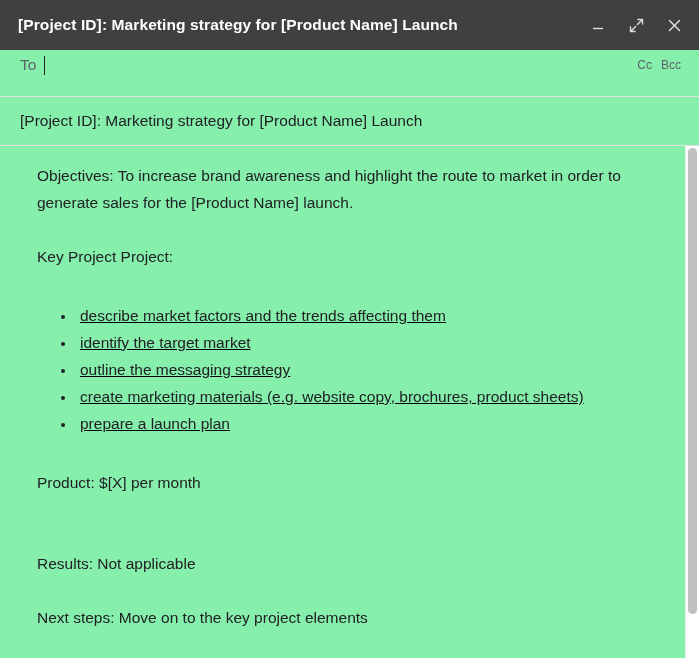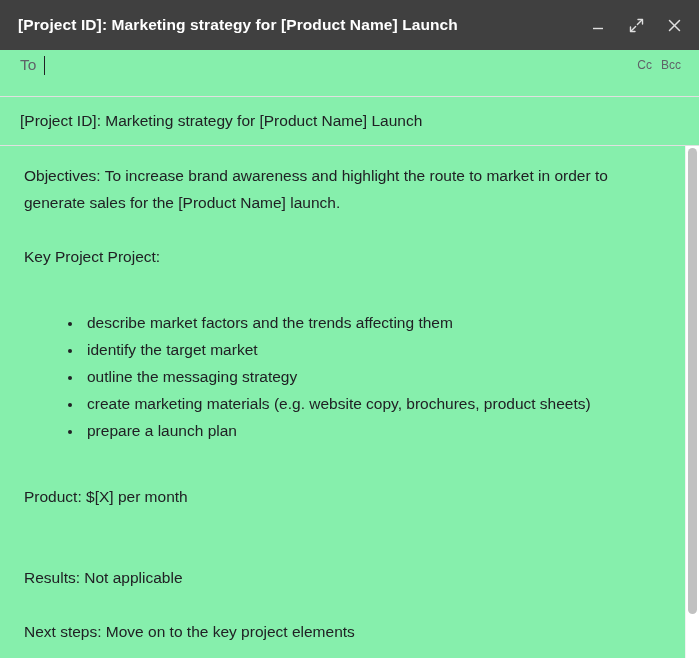--- a/index.html
+++ b/index.html
@@ -125,32 +125,33 @@
     overflow: hidden;
   }
   .body-scroll {
     position: absolute;
     inset: 0;
     overflow: hidden;
     padding: 16px 30px 10px 20px;
     box-sizing: border-box;
   }
   .body-scroll p {
-    margin: 0 0 0 4px;
+    margin: 0 0 0 17px;
     font-size: 15.5px;
     line-height: 27px;
     color: #202124;
   }
   .spacer {
     height: 27px;
   }
   ul.body-list {
-    margin: 12px;
+    margin: 5px;
     padding-left: 51px;
     list-style-type: disc;
+    text-decoration: underline;
   }
   ul.body-list li {
     font-size: 15.5px;
     line-height: 27px;
     color: #202124;
     padding-left: 4px;
   }
   ul.body-list li::marker {
     font-size: 14px;
   }

